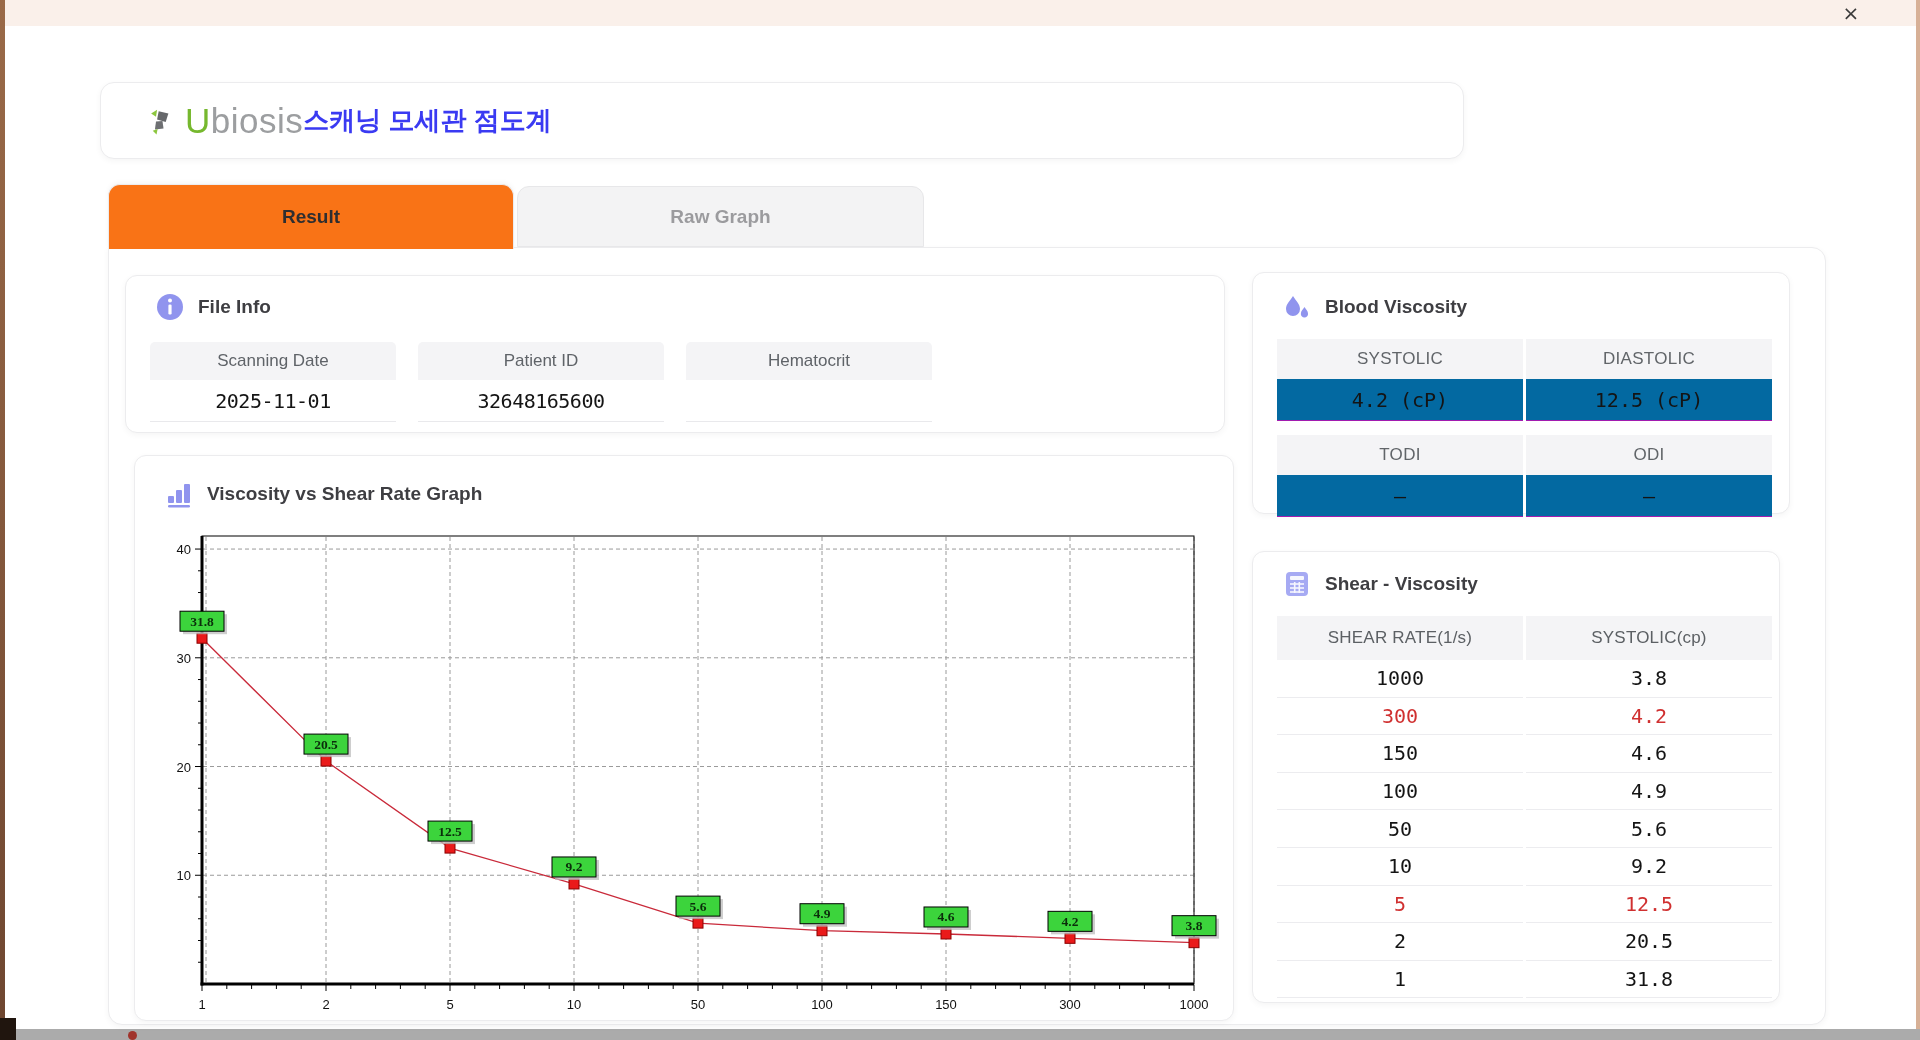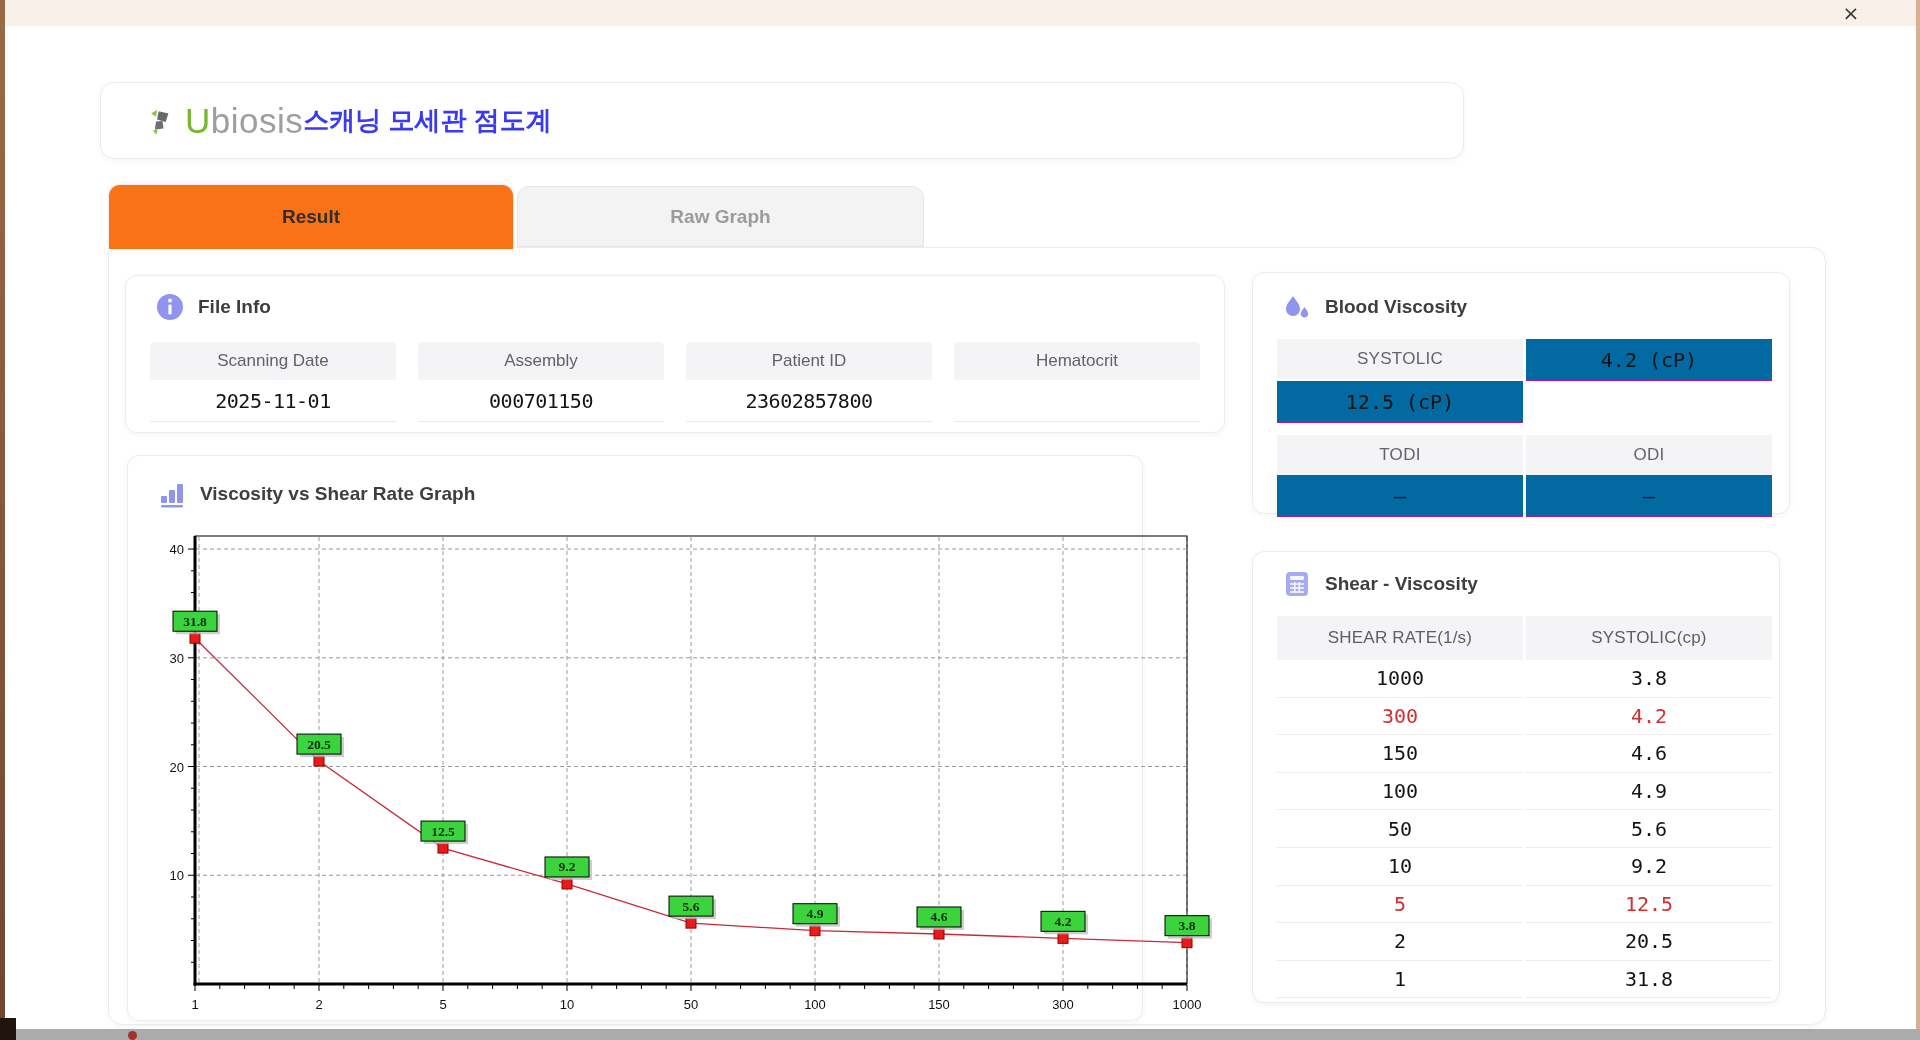--- a/index.html
+++ b/index.html
@@ -50,21 +50,21 @@
   #file-info-title { left:30px; top:17px; }
   #file-fields { position:absolute; left:24px; top:66px; display:grid;
                  grid-template-columns:repeat(4,246px); column-gap:22px; }
   .field {}
   .f-label { height:38px; background:#f4f4f6; border-radius:5px 5px 0 0; display:flex; align-items:center;
              justify-content:center; font-size:17px; font-weight:500; color:#5f6368; }
   .f-value { height:42px; background:#fff; border-bottom:1px solid #e9e9ec; display:flex; align-items:center;
              justify-content:center; font:400 20px "DejaVu Sans Mono", monospace; color:#141414; letter-spacing:-.5px; }
 
   
-  #graph-card { left:127px; top:455px; width:1016px; height:566px; border-radius:12px; }
+  #graph-card { left:134px; top:455px; width:1100px; height:566px; border-radius:12px; }
   #graph-title { left:30px; top:24px; }
   #chart-svg { position:absolute; left:5px; top:70px; }
 
   
   #bv-card { left:1252px; top:272px; width:538px; height:242px; border-radius:12px; }
   #bv-title { left:30px; top:20px; }
   .bv-grid { position:absolute; left:24px; display:grid; grid-template-columns:246px 246px; column-gap:3px; }
   .bv-label { height:40px; background:#f4f4f6; display:flex; align-items:center; justify-content:center;
               font-size:17px; font-weight:500; color:#616569; letter-spacing:.3px; }
   .bv-value { height:42px; background:#0369a1; border-bottom:1px solid #a21caf; display:flex; align-items:center;
@@ -118,26 +118,22 @@
         <circle cx="14" cy="7.6" r="2" fill="#fff"></circle>
       </svg>
       <span>File Info</span>
     </div>
     <div id="file-fields">
         <div class="field">
           <div class="f-label">Scanning Date</div>
           <div class="f-value">2025-11-01</div>
         </div>
         <div class="field">
-          <div class="f-label">Assembly</div>
-          <div class="f-value">000701150</div>
-        </div>
-        <div class="field">
           <div class="f-label">Patient ID</div>
-          <div class="f-value">23602857800</div>
+          <div class="f-value">32648165600</div>
         </div>
         <div class="field">
           <div class="f-label">Hematocrit</div>
           <div class="f-value"></div>
         </div>
       </div>
   </div>
 
   <div class="card" id="graph-card">
     <div class="panel-title" id="graph-title">
@@ -283,20 +279,21 @@
   <div class="card" id="bv-card">
     <div class="panel-title" id="bv-title">
       <svg class="icon28" viewBox="0 0 28 28">
         <path d="M10 3 C13 8 17 11 17 16 A7 7 0 1 1 3 16 C3 11 7 8 10 3 Z" fill="#9094ee"></path>
         <path d="M21.5 14 C23 16.5 25 18 25 20.4 A3.6 3.6 0 1 1 17.9 20.4 C17.9 18 19.9 16.5 21.5 14 Z" fill="#9094ee"></path>
       </svg>
       <span>Blood Viscosity</span>
     </div>
     <div class="bv-grid" id="bv-row-0" style="top:66px">
         <div class="bv-label">SYSTOLIC</div>
+        <div class="bv-label">DIASTOLIC</div>
         <div class="bv-value">4.2 (cP)</div>
         <div class="bv-value">12.5 (cP)</div>
       </div>
     <div class="bv-grid" id="bv-row-1" style="top:162px">
         <div class="bv-label">TODI</div>
         <div class="bv-label">ODI</div>
         <div class="bv-value">–</div>
         <div class="bv-value">–</div>
       </div>
   </div>

